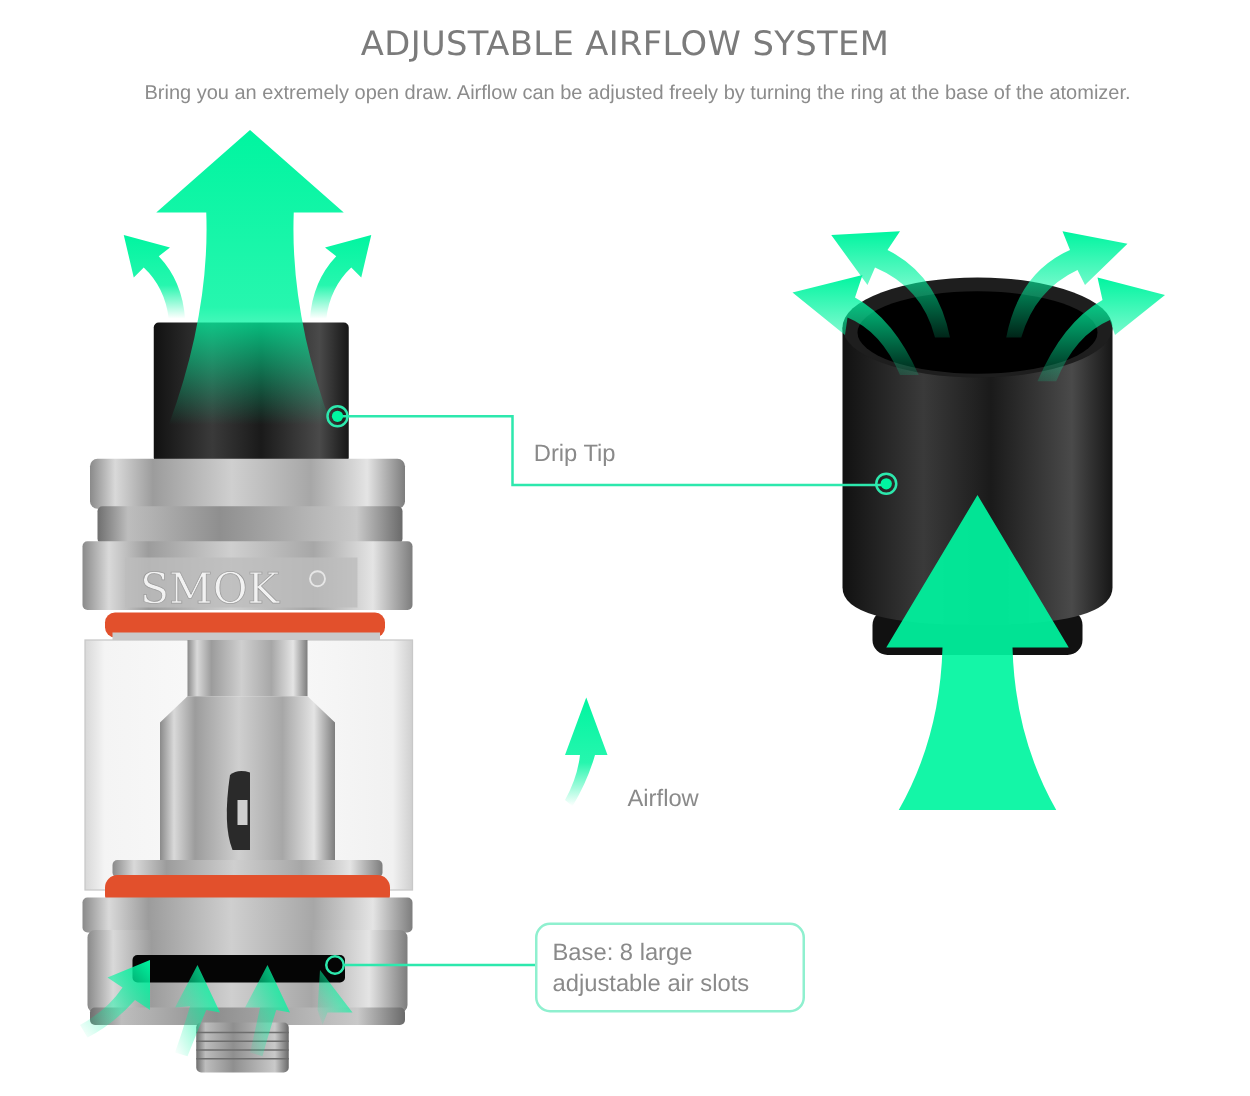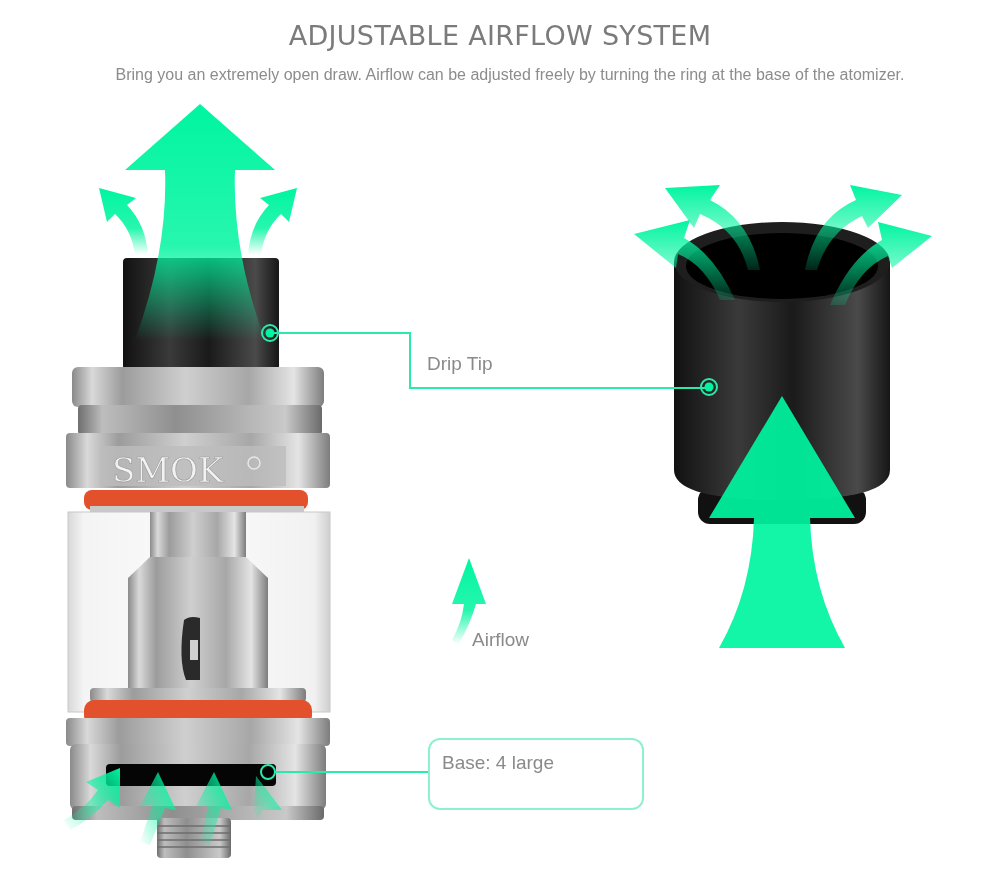--- a/index.html
+++ b/index.html
@@ -145,18 +145,19 @@
     <circle cx="268" cy="772" r="7" fill="none" stroke="#2de8ad" stroke-width="2"></circle>
   </g>
   <line x1="275" y1="772" x2="428" y2="772" stroke="#2de8ad" stroke-width="2"></line>
 
   <g>
     <path d="M469 558 L486 604 L476 604 Q470 625 458 645 L452 640 Q462 622 464 604 L452 604 Z" fill="url(#greenFadeDown)"></path>
   </g>
 </svg>
 
 <div class="label" style="left:427px; top:353px;">Drip Tip</div>
-<div class="label" style="left:472px; top:629px;">Airflow</div>
+<div class="label" style="left:502px; top:629px;">Airflow</div>
 
 <div class="callout-box"></div>
 <div class="callout-text">
-  <div>Base: 4 large</div>
+  <div>Base: 8 large</div>
+  <div>adjustable air slots</div>
 </div>
 
 </body></html>

